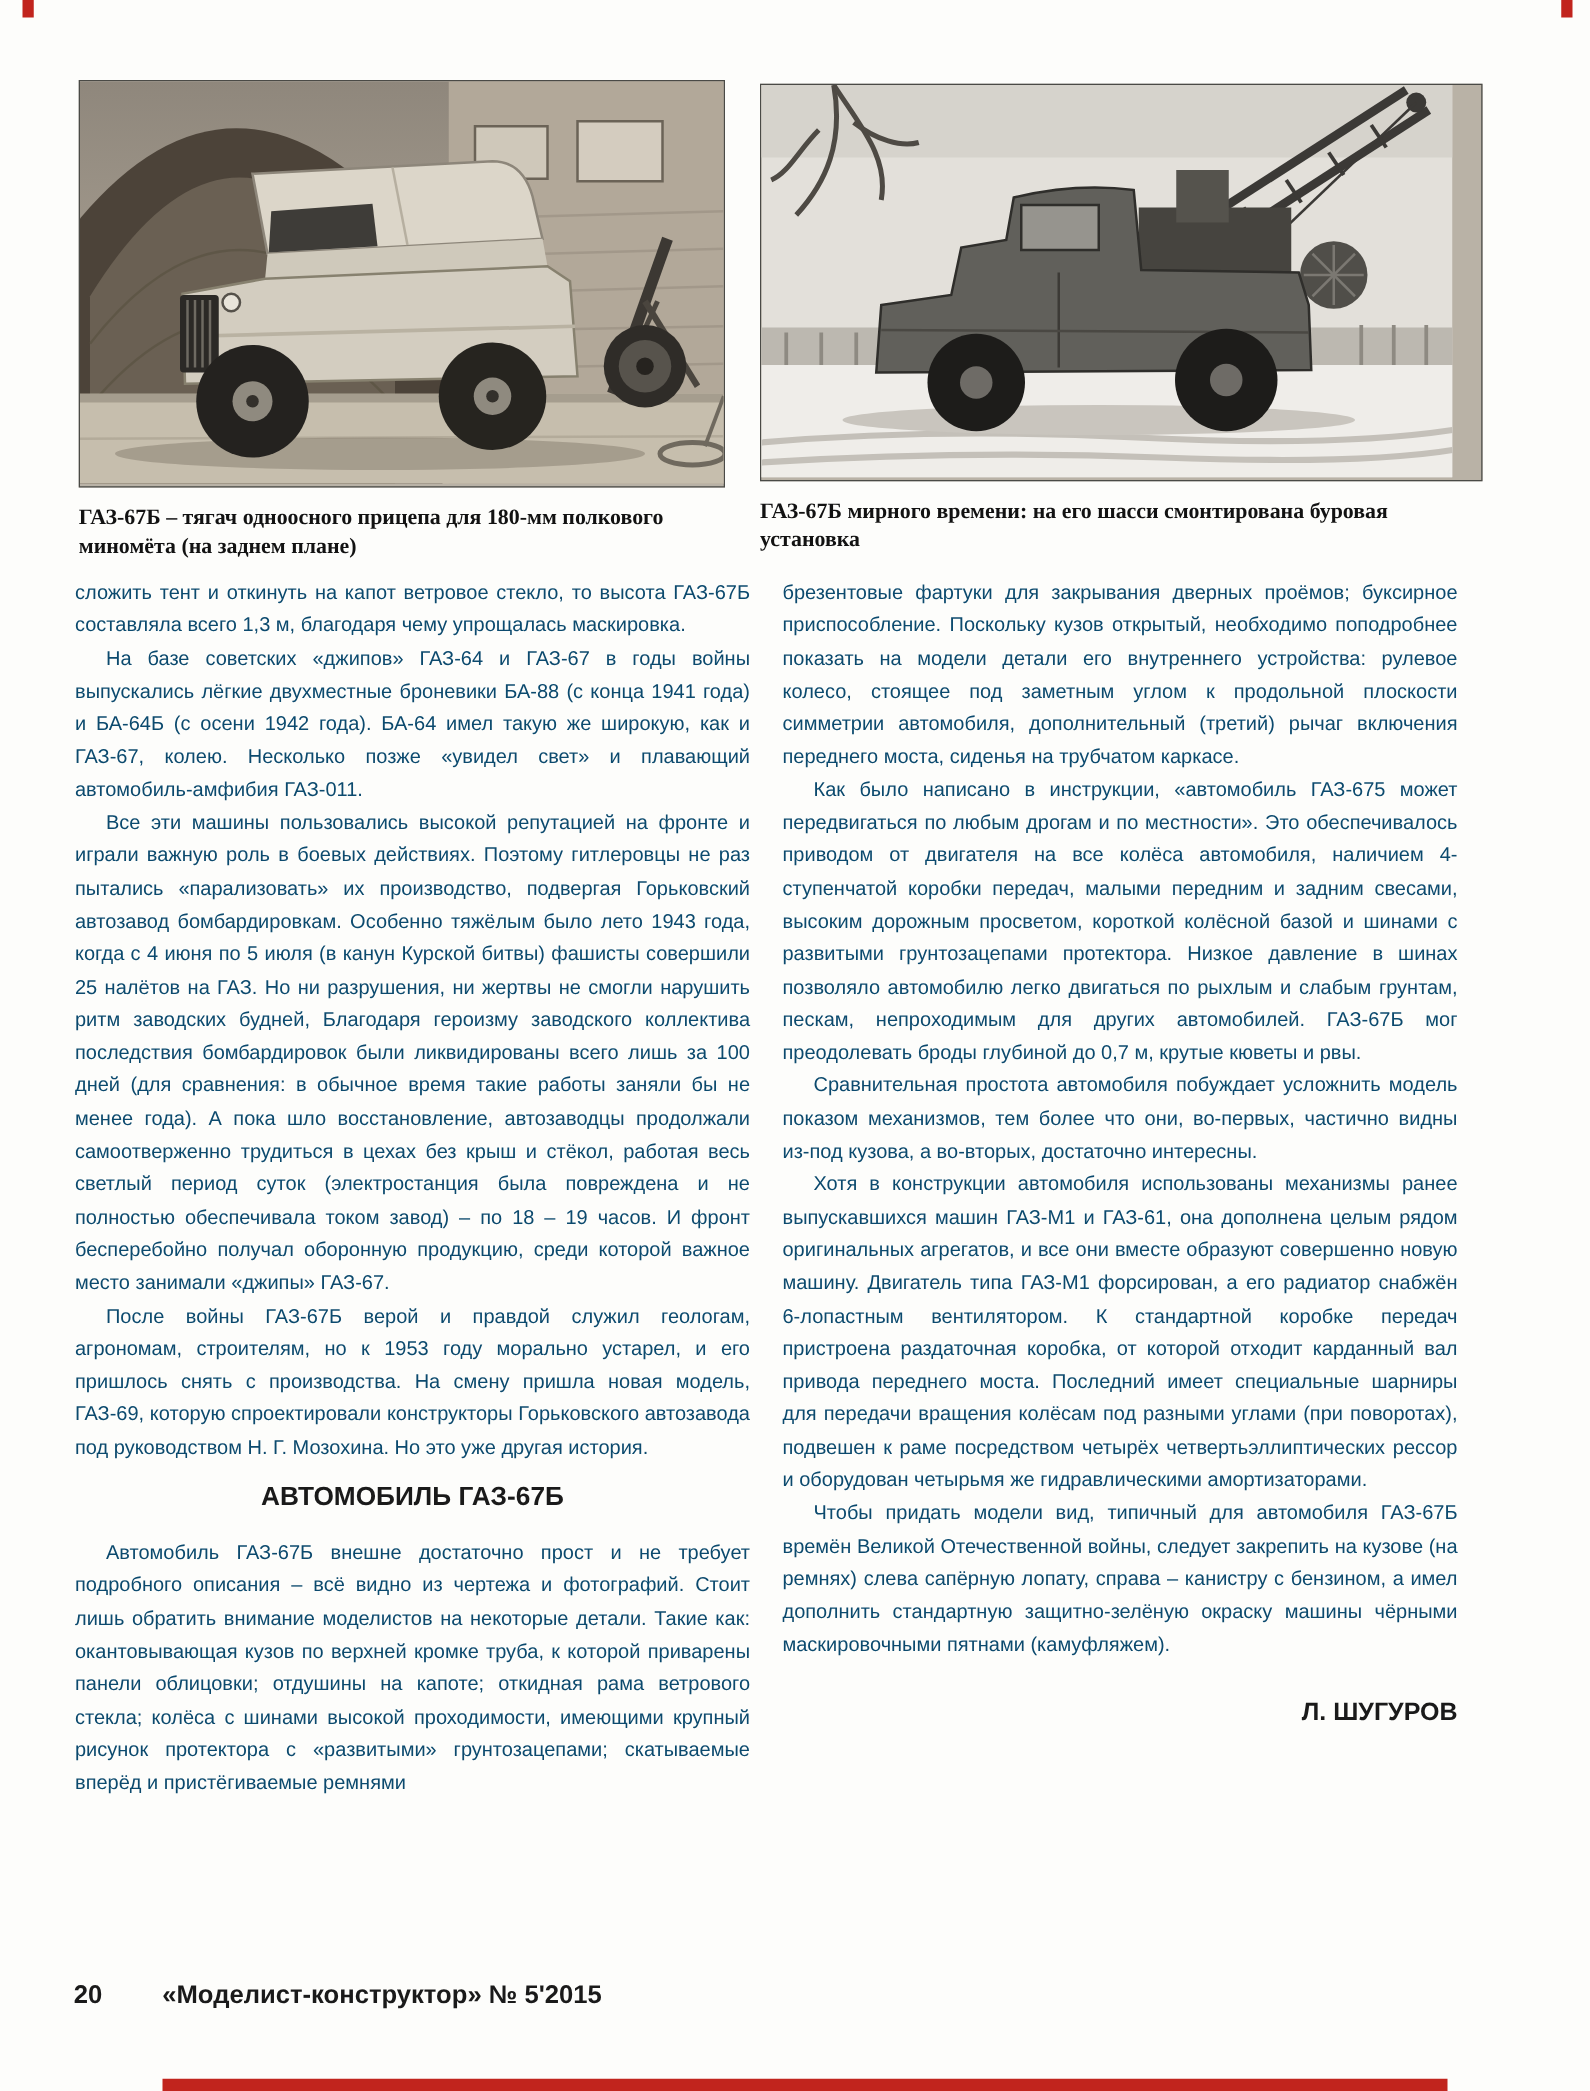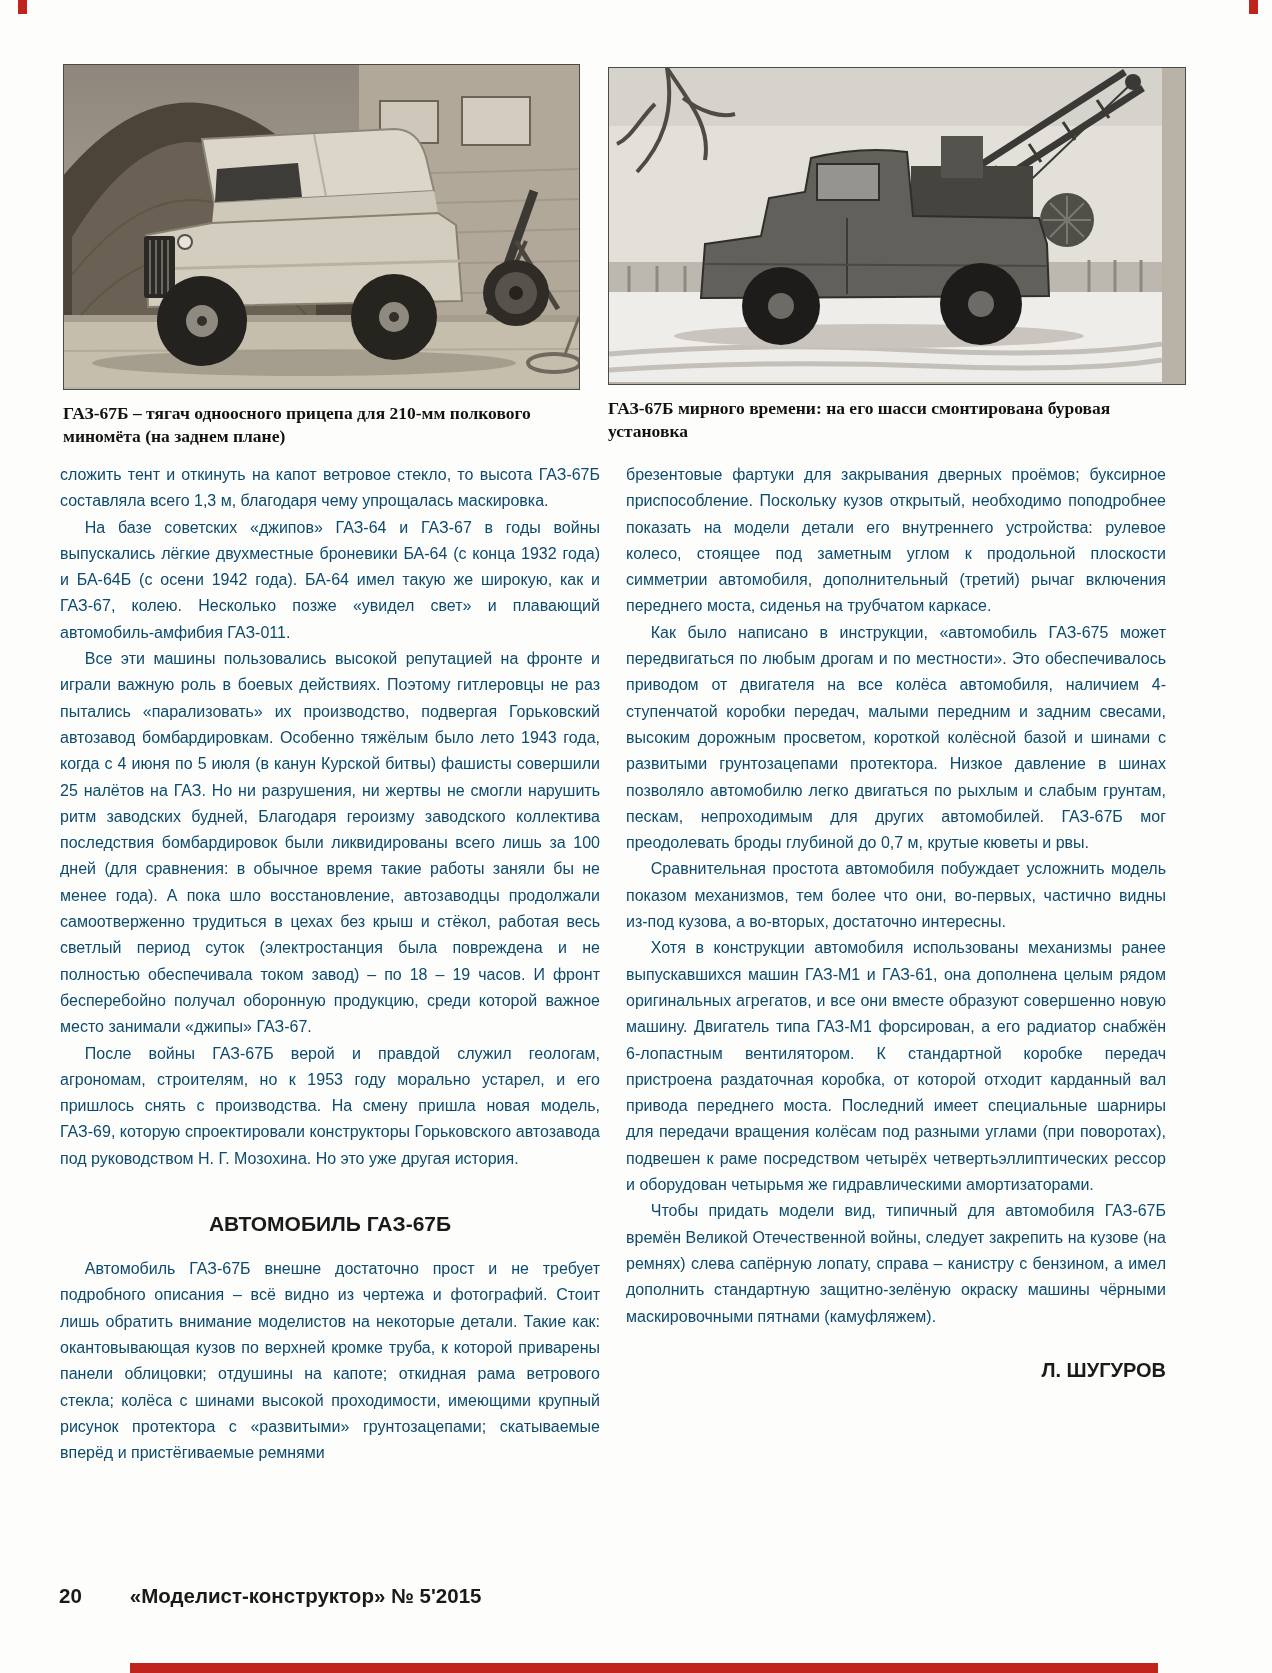--- a/index.html
+++ b/index.html
@@ -51,21 +51,21 @@
     line-height:26.3px;
     text-align:justify;
     text-indent:1.55em;
     color:#0c4a6e;
   }
   .col p.noindent { text-indent:0; }
   .section-heading {
     font-size:21px;
     font-weight:700;
     text-align:center;
-    margin:40px 0 20px 0;
+    margin:14px 0 20px 0;
     color:#1a1a1a;
   }
   .authors {
     margin-top:26px;
     text-align:right;
     font-weight:700;
     font-size:20px;
     line-height:29px;
     color:#1a1a1a;
   }
@@ -148,21 +148,21 @@
           <circle cx="121" cy="177" r="7" fill="#e8e4da" stroke="#55514a" stroke-width="2"></circle>
           <circle cx="138" cy="256" r="45" fill="#24221f"></circle>
           <circle cx="138" cy="256" r="16" fill="#8f8a7f"></circle>
           <circle cx="138" cy="256" r="5" fill="#33302b"></circle>
           <circle cx="330" cy="252" r="43" fill="#26241f"></circle>
           <circle cx="330" cy="252" r="15" fill="#8f8a7f"></circle>
           <circle cx="330" cy="252" r="5" fill="#33302b"></circle>
         </g>
       </svg>
     </div>
-    <figcaption>ГАЗ-67Б – тягач одноосного прицепа для 210-мм полкового миномёта (на заднем плане)</figcaption>
+    <figcaption>ГАЗ-67Б – тягач одноосного прицепа для 180-мм полкового миномёта (на заднем плане)</figcaption>
   </figure>
 
   <figure class="photo-right">
     <div class="photo-frame">
       <svg width="553" height="314" viewBox="0 0 553 314" aria-hidden="true">
         <rect width="553" height="314" fill="#e3e0da"></rect>
         <rect width="553" height="58" fill="#d6d3cc"></rect>
 
         <g stroke="#4e4a44" stroke-width="4" fill="none">
           <path d="M58,0 C66,46 52,78 28,104"></path>
@@ -225,21 +225,21 @@
           <circle cx="372" cy="236" r="13" fill="#6e6b66"></circle>
         </g>
       </svg>
     </div>
     <figcaption>ГАЗ-67Б мирного времени: на его шасси смонтирована буровая установка</figcaption>
   </figure>
 
   <div class="columns">
     <div class="col">
       <p class="noindent">сложить тент и откинуть на капот ветровое стекло, то высота ГАЗ-67Б составляла всего 1,3 м, благодаря чему упрощалась маскировка.</p>
-      <p>На базе советских «джипов» ГАЗ-64 и ГАЗ-67 в годы войны выпускались лёгкие двухместные броневики БА-64 (с конца 1932 года) и БА-64Б (с осени 1942 года). БА-64 имел такую же широкую, как и ГАЗ-67, колею. Несколько позже «увидел свет» и плавающий автомобиль-амфибия ГАЗ-011.</p>
+      <p>На базе советских «джипов» ГАЗ-64 и ГАЗ-67 в годы войны выпускались лёгкие двухместные броневики БА-88 (с конца 1941 года) и БА-64Б (с осени 1942 года). БА-64 имел такую же широкую, как и ГАЗ-67, колею. Несколько позже «увидел свет» и плавающий автомобиль-амфибия ГАЗ-011.</p>
       <p>Все эти машины пользовались высокой репутацией на фронте и играли важную роль в боевых действиях. Поэтому гитлеровцы не раз пытались «парализовать» их производство, подвергая Горьковский автозавод бомбардировкам. Особенно тяжёлым было лето 1943 года, когда с 4 июня по 5 июля (в канун Курской битвы) фашисты совершили 25 налётов на ГАЗ. Но ни разрушения, ни жертвы не смогли нарушить ритм заводских будней, Благодаря героизму заводского коллектива последствия бомбардировок были ликвидированы всего лишь за 100 дней (для сравнения: в обычное время такие работы заняли бы не менее года). А пока шло восстановление, автозаводцы продолжали самоотверженно трудиться в цехах без крыш и стёкол, работая весь светлый период суток (электростанция была повреждена и не полностью обеспечивала током завод) – по 18 – 19 часов. И фронт бесперебойно получал оборонную продукцию, среди которой важное место занимали «джипы» ГАЗ-67.</p>
       <p>После войны ГАЗ-67Б верой и правдой служил геологам, агрономам, строителям, но к 1953 году морально устарел, и его пришлось снять с производства. На смену пришла новая модель, ГАЗ-69, которую спроектировали конструкторы Горьковского автозавода под руководством Н. Г. Мозохина. Но это уже другая история.</p>
       <div class="section-heading">АВТОМОБИЛЬ ГАЗ-67Б</div>
       <p>Автомобиль ГАЗ-67Б внешне достаточно прост и не требует подробного описания – всё видно из чертежа и фотографий. Стоит лишь обратить внимание моделистов на некоторые детали. Такие как: окантовывающая кузов по верхней кромке труба, к которой приварены панели облицовки; отдушины на капоте; откидная рама ветрового стекла; колёса с шинами высокой проходимости, имеющими крупный рисунок протектора с «развитыми» грунтозацепами; скатываемые вперёд и пристёгиваемые ремнями</p>
     </div>
     <div class="col">
       <p class="noindent">брезентовые фартуки для закрывания дверных проёмов; буксирное приспособление. Поскольку кузов открытый, необходимо поподробнее показать на модели детали его внутреннего устройства: рулевое колесо, стоящее под заметным углом к продольной плоскости симметрии автомобиля, дополнительный (третий) рычаг включения переднего моста, сиденья на трубчатом каркасе.</p>
       <p>Как было написано в инструкции, «автомобиль ГАЗ-675 может передвигаться по любым дрогам и по местности». Это обеспечивалось приводом от двигателя на все колёса автомобиля, наличием 4-ступенчатой коробки передач, малыми передним и задним свесами, высоким дорожным просветом, короткой колёсной базой и шинами с развитыми грунтозацепами протектора. Низкое давление в шинах позволяло автомобилю легко двигаться по рыхлым и слабым грунтам, пескам, непроходимым для других автомобилей. ГАЗ-67Б мог преодолевать броды глубиной до 0,7 м, крутые кюветы и рвы.</p>
       <p>Сравнительная простота автомобиля побуждает усложнить модель показом механизмов, тем более что они, во-первых, частично видны из-под кузова, а во-вторых, достаточно интересны.</p>
       <p>Хотя в конструкции автомобиля использованы механизмы ранее выпускавшихся машин ГАЗ-М1 и ГАЗ-61, она дополнена целым рядом оригинальных агрегатов, и все они вместе образуют совершенно новую машину. Двигатель типа ГАЗ-М1 форсирован, а его радиатор снабжён 6-лопастным вентилятором. К стандартной коробке передач пристроена раздаточная коробка, от которой отходит карданный вал привода переднего моста. Последний имеет специальные шарниры для передачи вращения колёсам под разными углами (при поворотах), подвешен к раме посредством четырёх четвертьэллиптических рессор и оборудован четырьмя же гидравлическими амортизаторами.</p>

